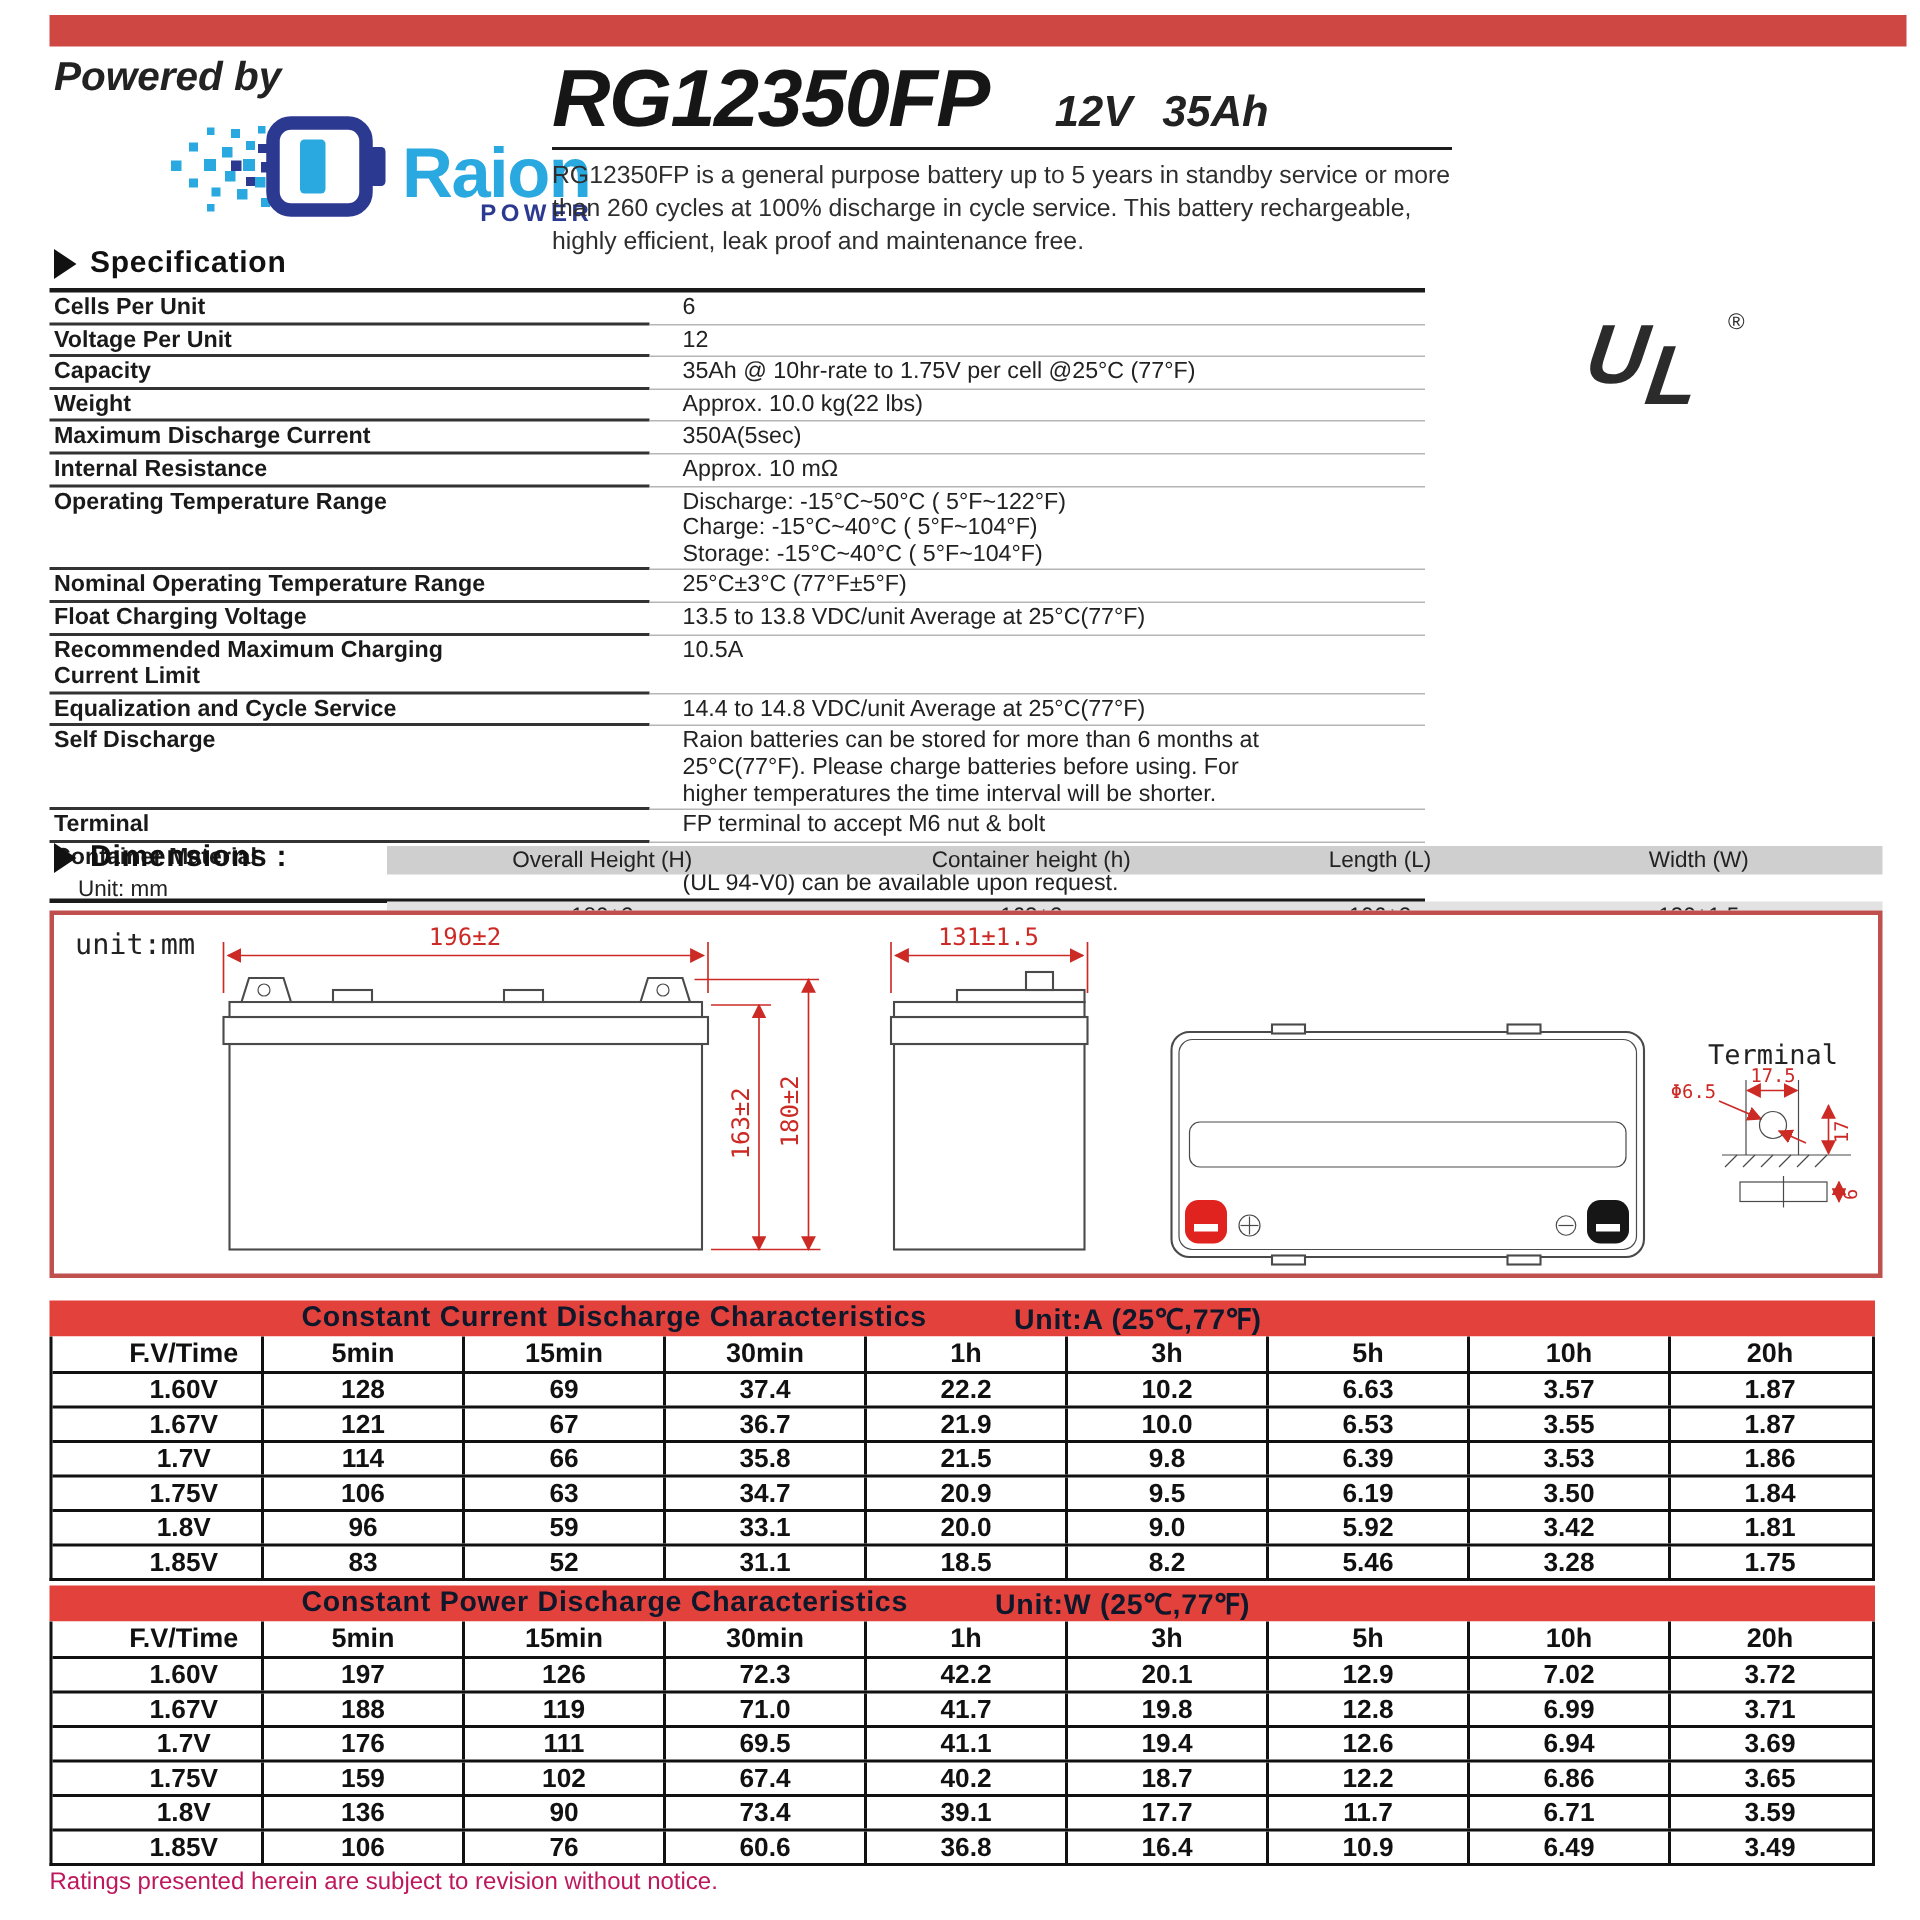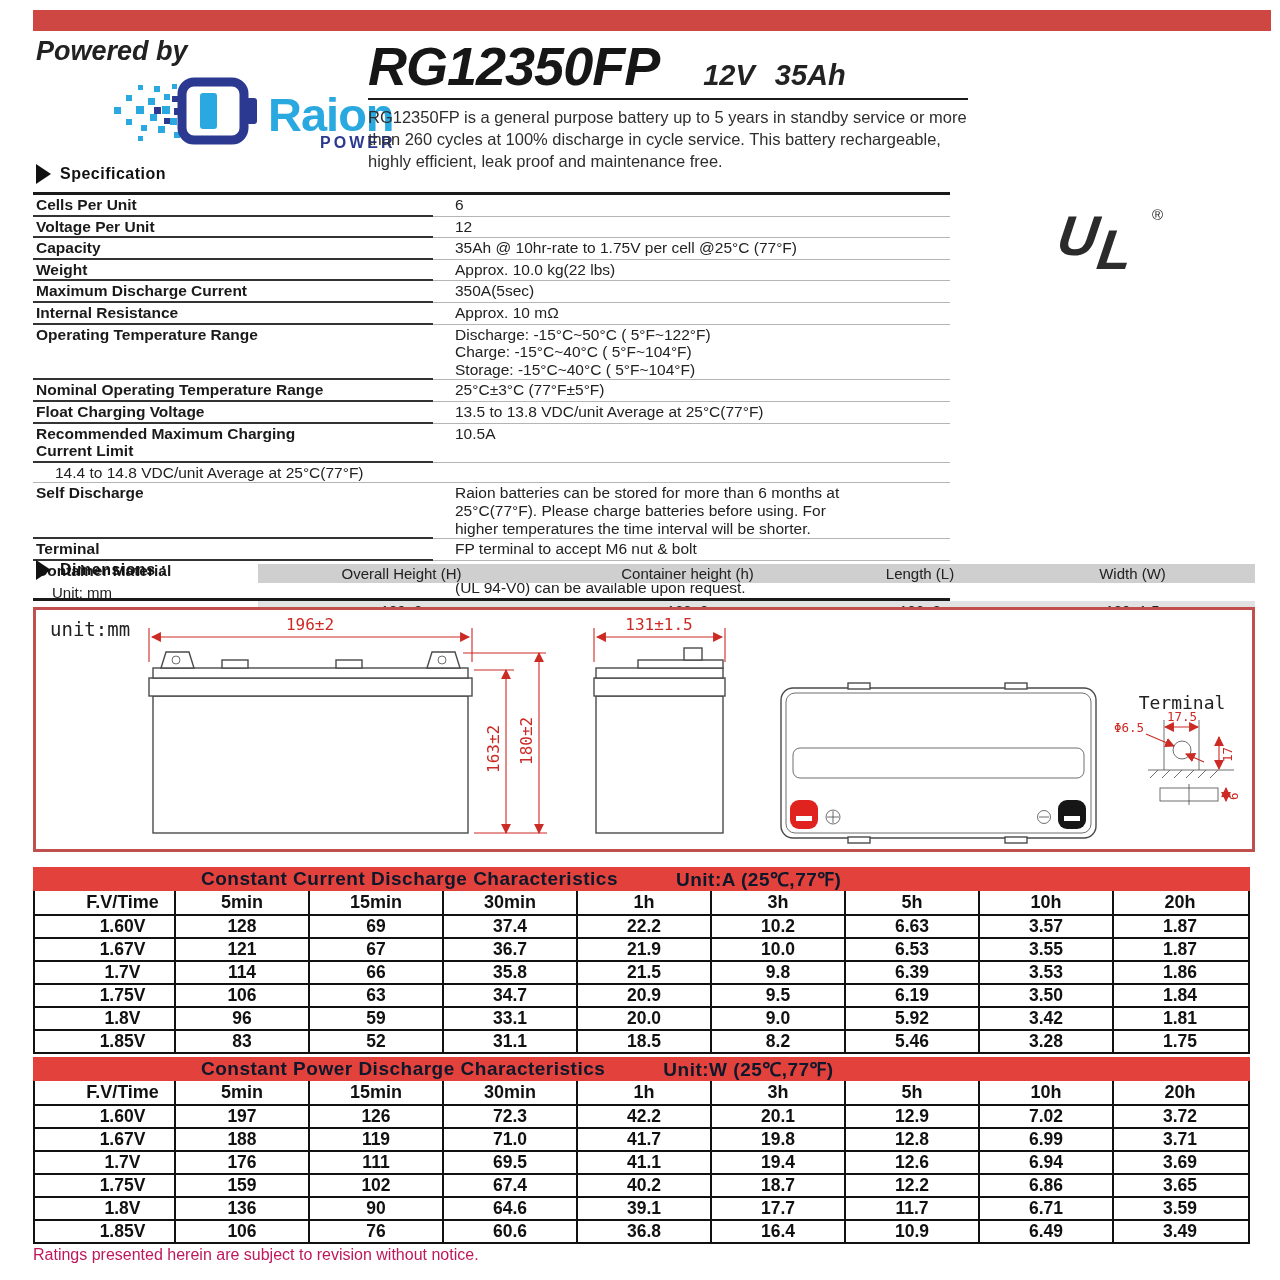--- a/index.html
+++ b/index.html
@@ -17,21 +17,21 @@
   .logo-brand { font-size:47px; font-weight:bold; color:#29a9e0; letter-spacing:-1px; line-height:1; }
   .logo-sub { position:absolute; right:-2px; bottom:-14px; font-size:16px; font-weight:bold; color:#2b3990; letter-spacing:3px; }
 
   .titleblock { position:absolute; left:368px; top:38px; width:600px; }
   .model { font-size:54px; font-weight:bold; font-style:italic; letter-spacing:-1px; color:#161616; line-height:1.05; }
   .rating { font-size:29px; font-weight:bold; font-style:italic; color:#222; margin-left:44px; word-spacing:12px; }
   .title-rule { margin-top:3px; height:2px; background:#1c1c1c; width:600px; }
   .desc { margin-top:7px; width:600px; font-size:16.5px; line-height:1.33; color:#2e2e2e; }
 
   
-  .sec-head { position:absolute; display:flex; align-items:center; font-size:16px; font-weight:bold; color:#111; letter-spacing:0.5px; }
+  .sec-head { position:absolute; display:flex; align-items:center; font-size:20px; font-weight:bold; color:#111; letter-spacing:0.5px; }
   .tri { width:0; height:0; border-left:15px solid #111; border-top:10px solid transparent; border-bottom:10px solid transparent; margin-right:9px; }
   .spec-head { left:36px; top:164px; }
   .dim-head { left:36px; top:560px; }
   .dim-unit { position:absolute; left:52px; top:584px; font-size:15px; color:#222; }
 
   
   .spec-table { position:absolute; left:33px; top:192px; width:917px; border-top:3px solid #1a1a1a; border-bottom:3px solid #1a1a1a; }
   .spec-row { display:flex; }
   .spec-label { width:400px; font-weight:bold; font-size:15.5px; line-height:17.6px; padding:1px 6px 1px 3px; border-bottom:2px solid #333; white-space:pre-line; }
   .spec-value { flex:1; font-size:15.5px; line-height:17.6px; padding:1px 0 1px 22px; border-bottom:1px solid #b5b5b5; white-space:pre-line; color:#222; }
@@ -176,20 +176,21 @@
       <div class="spec-row">
         <div class="spec-label">Float Charging Voltage</div>
         <div class="spec-value">13.5 to 13.8 VDC/unit Average at 25°C(77°F)</div>
       </div>
       <div class="spec-row">
         <div class="spec-label">Recommended Maximum Charging
 Current Limit</div>
         <div class="spec-value">10.5A</div>
       </div>
       <div class="spec-row">
+        <div class="spec-label">Equalization and Cycle Service</div>
         <div class="spec-value">14.4 to 14.8 VDC/unit Average at 25°C(77°F)</div>
       </div>
       <div class="spec-row">
         <div class="spec-label">Self Discharge</div>
         <div class="spec-value">Raion batteries can be stored for more than 6 months at
 25°C(77°F). Please charge batteries before using. For
 higher temperatures the time interval will be shorter.</div>
       </div>
       <div class="spec-row">
         <div class="spec-label">Terminal</div>
@@ -462,21 +463,21 @@
           <div class="dt-cell">40.2</div>
           <div class="dt-cell">18.7</div>
           <div class="dt-cell">12.2</div>
           <div class="dt-cell">6.86</div>
           <div class="dt-cell">3.65</div>
         </div>
         <div class="dt-row">
           <div class="dt-cell first">1.8V</div>
           <div class="dt-cell">136</div>
           <div class="dt-cell">90</div>
-          <div class="dt-cell">64.6</div>
+          <div class="dt-cell">73.4</div>
           <div class="dt-cell">39.1</div>
           <div class="dt-cell">17.7</div>
           <div class="dt-cell">11.7</div>
           <div class="dt-cell">6.71</div>
           <div class="dt-cell">3.59</div>
         </div>
         <div class="dt-row">
           <div class="dt-cell first">1.85V</div>
           <div class="dt-cell">106</div>
           <div class="dt-cell">76</div>

